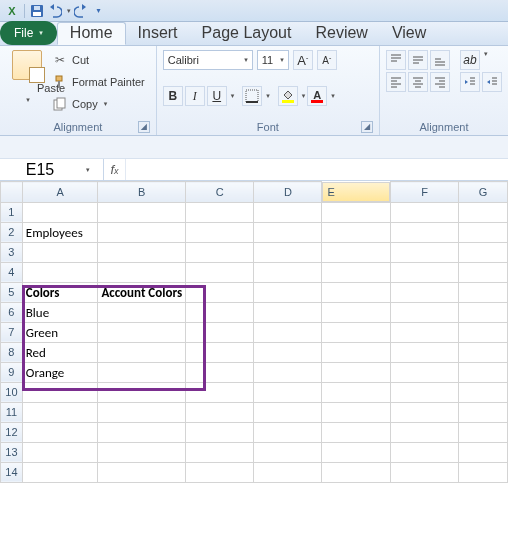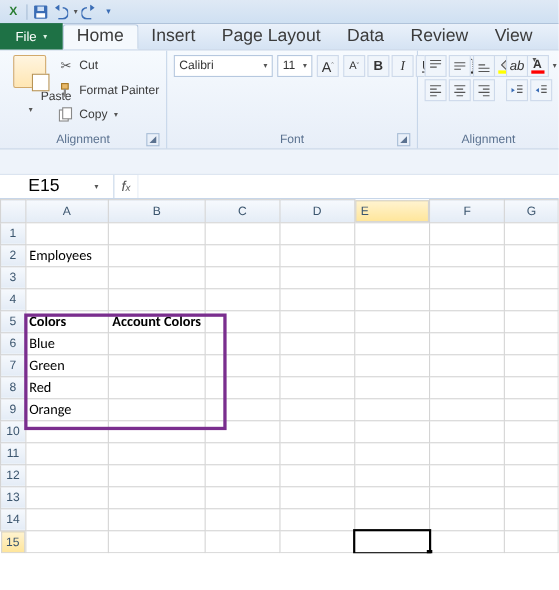--- a/index.html
+++ b/index.html
@@ -4,37 +4,37 @@
 <style>
   * { box-sizing: border-box; font-family: "Segoe UI", Tahoma, sans-serif; }
   body { margin:0; width:508px; height:536px; background:#fff; overflow:hidden; font-size:11px; color:#333;}
   
   .titlebar { height:22px; background:linear-gradient(#dfe9f5,#cfe0f2); display:flex; align-items:center; padding:0 4px; gap:2px; border-bottom:1px solid #a8bdd6;}
   .qat-ico { width:16px; height:16px; display:flex; align-items:center; justify-content:center; font-size:11px; color:#345; }
   .excel-ico { color:#2b7f34; font-weight:bold; font-size:11px; }
   .qsep { width:1px; height:14px; background:#a8bdd6; margin:0 2px;}
   
   .tabs { height:24px; background:linear-gradient(#eaf1fa,#d5e3f3); display:flex; align-items:flex-end; border-bottom:1px solid #b6c8df;}
-  .filetab { background:#1e7145; color:#fff; padding:4px 14px; font-size:12px; height:24px; display:flex; align-items:center;}
+  .filetab { background:#1e7145; color:#fff; padding:4px 14px; font-size:12px; height:24px; display:flex; align-items:center;border-radius:12px;}
   .tab { padding:3px 12px 4px; font-size:16px; color:#3b3b3b; height:23px; display:flex; align-items:center;}
   .tab.active { background:#f5f9fd; border:1px solid #b6c8df; border-bottom:1px solid #f5f9fd; border-radius:3px 3px 0 0;}
   
   .ribbon { height:90px; background:linear-gradient(#f6fafe,#e7eef8); display:flex; border-bottom:1px solid #b6c8df;}
   .group { border-right:1px solid #c7d6e9; display:flex; flex-direction:column; padding:2px 6px 0;}
   .group-body { flex:1; display:flex; align-items:flex-start; gap:4px;}
   .group-label { text-align:center; color:#5b7290; font-size:11px; padding:1px 0 2px; position:relative;}
   .group-label .dlaunch { position:absolute; right:0; bottom:2px; width:12px; height:12px; border:1px solid #a8bdd6; font-size:8px; line-height:10px; color:#5b7290;}
   .bigbtn { width:42px; display:flex; flex-direction:column; align-items:center; gap:2px; padding-top:2px;}
   .bigbtn .ic { width:30px; height:30px; border:1px solid #d2a96b; background:linear-gradient(#fff5e0,#ffe6b3); border-radius:2px; position:relative;}
   .bigbtn .ic::after{content:""; position:absolute; right:-4px; bottom:-4px; width:14px;height:14px;background:#fff;border:1px solid #b89455;}
   .bigbtn .txt { font-size:11px; color:#3b3b3b;padding-left:48px; }
   .smallrow { display:flex; align-items:center; gap:4px; height:20px; font-size:11px; color:#3b3b3b; white-space:nowrap;}
   .smic { width:16px; height:16px; display:inline-flex; align-items:center; justify-content:center; font-size:12px; color:#555;}
   .triangle { font-size:7px; color:#555; margin-left:2px;}
-  .fontcol { display:flex; flex-direction:row; gap:2px; padding-top:2px;}
+  .fontcol { display:flex; flex-direction:column; gap:16px; padding-top:2px;}
   .fontrow1 { display:flex; gap:4px; align-items:center;}
   .sel { height:20px; border:1px solid #b6c8df; background:#fff; display:flex; align-items:center; padding:0 4px; font-size:11px;}
   .sel .arr { margin-left:auto; font-size:7px; color:#555; padding-left:6px;}
   .fontname { width:90px; } .fontsize{width:32px;}
   .sq { width:20px; height:20px; border:1px solid #cdd9ea; background:#f0f5fb; display:flex; align-items:center; justify-content:center; font-size:12px; color:#333;}
   .fontrow2 { display:flex; gap:2px; align-items:center;}
   .colorunder { width:20px; height:20px; border:1px solid #cdd9ea; background:#f0f5fb; display:flex; flex-direction:column; align-items:center; justify-content:center; font-size:11px;}
   .colorbar{ width:12px;height:3px;}
   .aligncol { display:flex; flex-direction:column; gap:2px; padding-top:2px;}
   .alignrow { display:flex; gap:2px;}
@@ -98,21 +98,20 @@
 </div>
 
 <div class="tabs">
   <div class="filetab">
       <span>File</span>
       <span class="triangle" style="color:#dff3e4;margin-left:6px">▾</span>
     </div>
   <div class="tab active">Home</div>
   <div class="tab">Insert</div>
   <div class="tab">Page Layout</div>
-  <div class="tab">Data</div>
   <div class="tab">Review</div>
   <div class="tab">View</div>
 </div>
 
 <div class="ribbon">
 
   <div class="group" style="width:160px">
     <div class="group-body">
       <div class="bigbtn">
         <div class="ic"></div>
@@ -451,26 +450,16 @@
   <tr>
           <th class="rowh">14</th>
           <td class="cell"></td>
           <td class="cell"></td>
           <td class="cell"></td>
           <td class="cell"></td>
           <td class="cell"></td>
           <td class="cell"></td>
           <td class="cell"></td>
         </tr>
-  <tr>
-          <th class="rowh sel">15</th>
-          <td class="cell"></td>
-          <td class="cell"></td>
-          <td class="cell"></td>
-          <td class="cell"></td>
-          <td class="cell selcell"></td>
-          <td class="cell"></td>
-          <td class="cell"></td>
-        </tr>
 </tbody>
     </table>
 <div class="purplebox" style="left:22px; top:104px; width:184px; height:106px;"></div>
 </div>
 
 </body></html>

